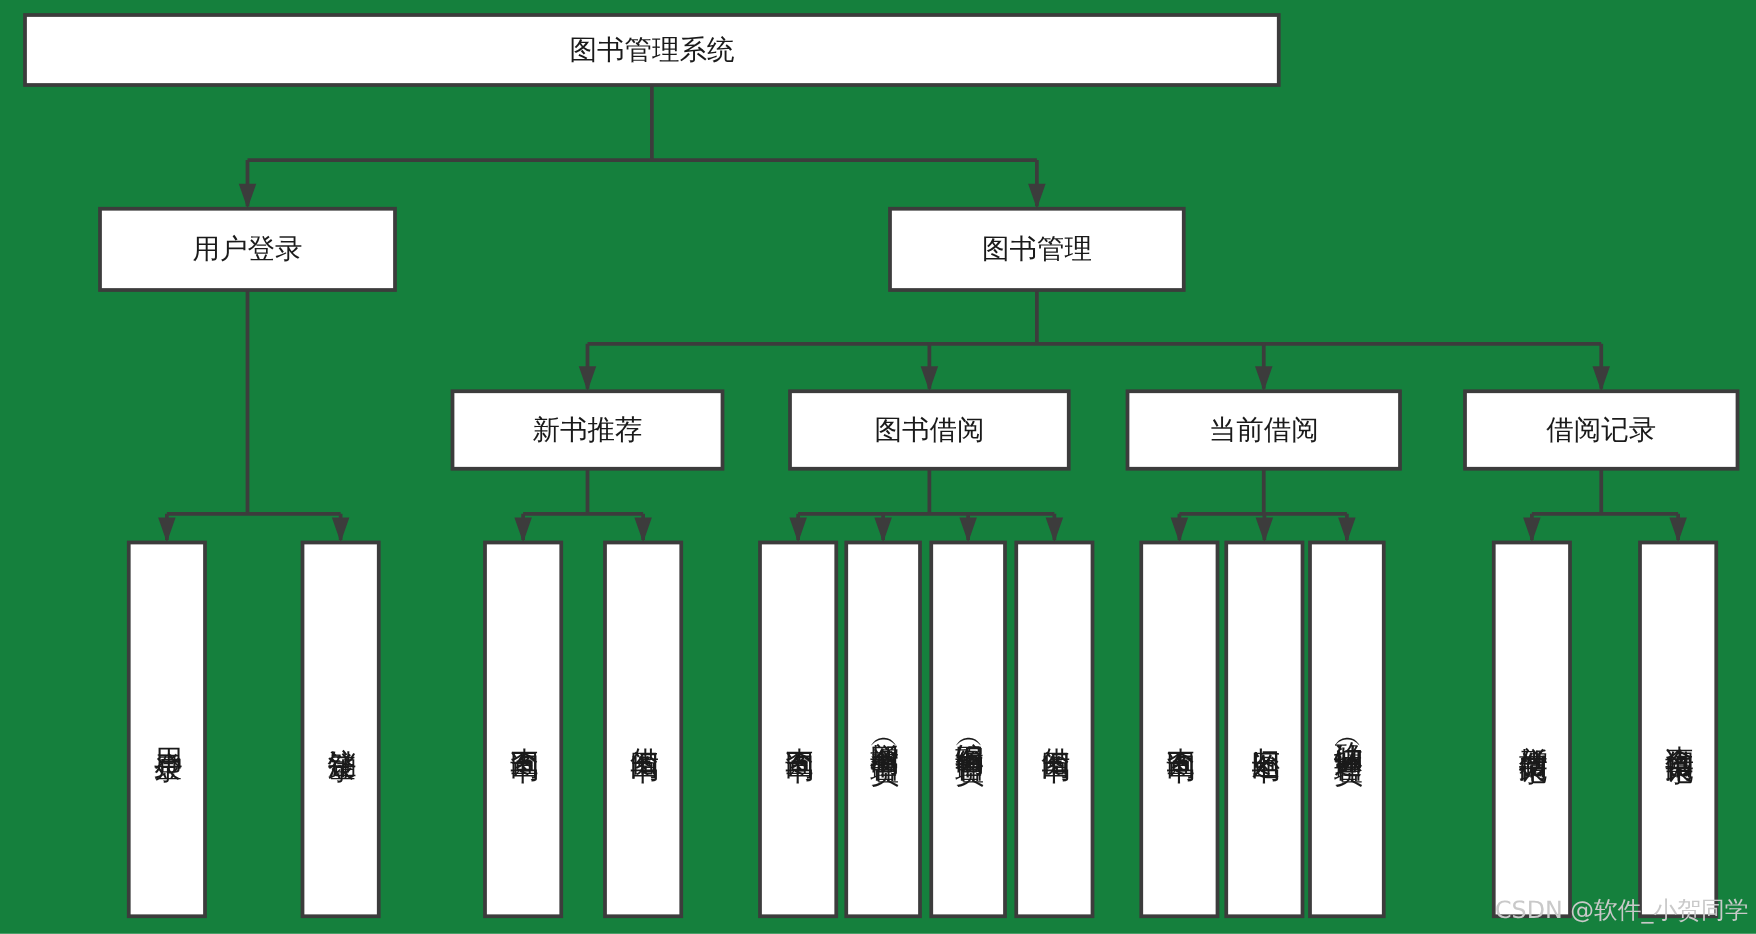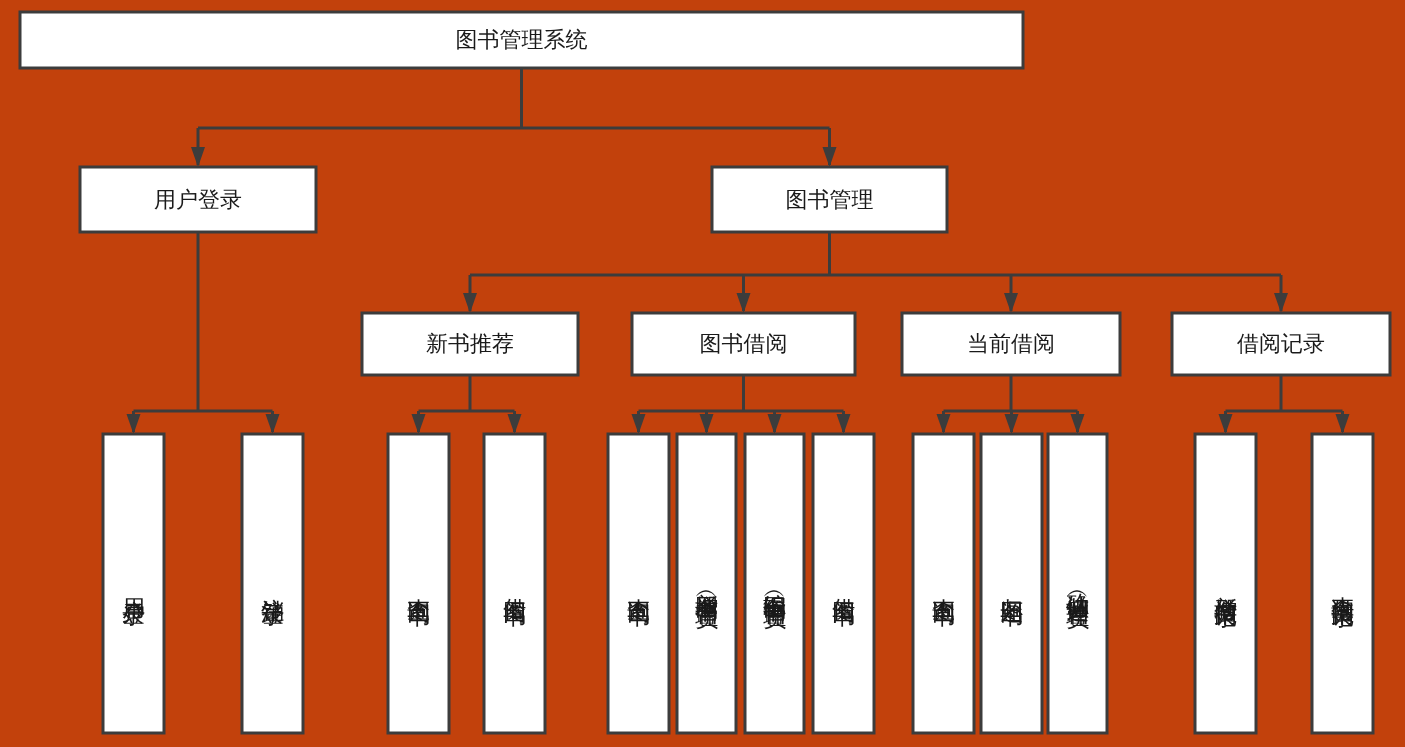--- a/index.html
+++ b/index.html
@@ -10,21 +10,21 @@
   body {
     width: 1405px;
     height: 747px;
     font-family: "DejaVu Sans", "Liberation Sans", sans-serif;
     overflow: hidden;
   }
   #diagram-root {
     position: relative;
     width: 1405px;
     height: 747px;
-    background: #c2410c;
+    background: #15803d;
   }
   svg.flow-svg {
     position: absolute;
     left: 0;
     top: 0;
     width: 1405px;
     height: 747px;
   }
   .node-box {
     fill: #ffffff;
@@ -173,14 +173,15 @@
       <div class="leaf-label" style="left: 677px; top: 434px; width: 59px; height: 299px;">新增图书（管理员）</div>
       <div class="leaf-label" style="left: 745px; top: 434px; width: 59px; height: 299px;">编辑图书（管理员）</div>
       <div class="leaf-label" style="left: 813px; top: 434px; width: 61px; height: 299px;">借阅图书</div>
       <div class="leaf-label" style="left: 913px; top: 434px; width: 61px; height: 299px;">查询图书</div>
       <div class="leaf-label" style="left: 981px; top: 434px; width: 61px; height: 299px;">归还图书</div>
       <div class="leaf-label" style="left: 1048px; top: 434px; width: 59px; height: 299px;">确认归还（管理员）</div>
       <div class="leaf-label" style="left: 1195px; top: 434px; width: 61px; height: 299px;">新增借阅记录</div>
       <div class="leaf-label" style="left: 1312px; top: 434px; width: 61px; height: 299px;">查询借阅记录</div>
     </div>
 
+  <div class="watermark" style="left: 1196px; top: 715px;">CSDN @软件_小贺同学</div>
 
 </div>
 
 </body></html>

